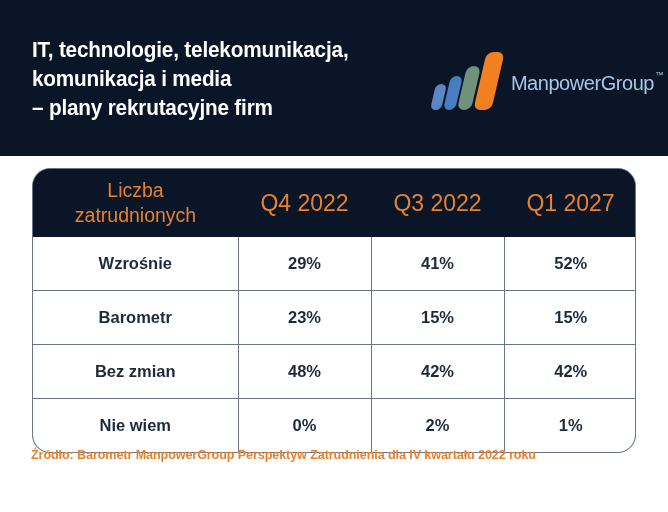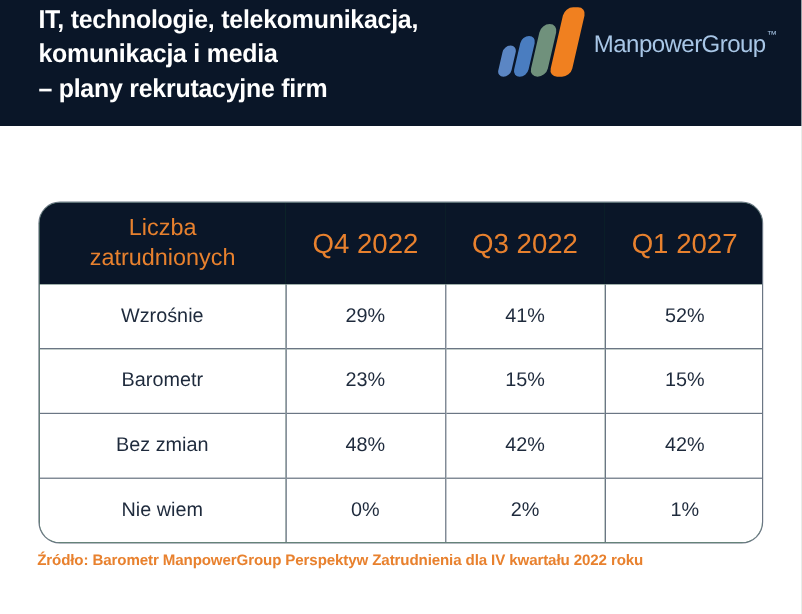--- a/index.html
+++ b/index.html
@@ -19,27 +19,27 @@
     height: 512px;
     background: #ffffff;
   }
 
   
   .header-band {
     position: absolute;
     left: 0;
     top: 0;
     width: 668px;
-    height: 105px;
+    height: 156px;
     background: #0A1628;
     display: flex;
-    align-items: flex-start;
+    align-items: center;
     justify-content: space-between;
     box-sizing: border-box;
-    padding: 0 24px 0 32px;
+    padding: 0 8px 0 32px;
   }
   .title-block {
     display: flex;
     flex-direction: column;
     justify-content: center;
     margin-top: 2px;
   }
   .title-line {
     color: #ffffff;
     font-size: 21.5px;
@@ -126,35 +126,36 @@
   table.data-table td {
     height: 51px;
     text-align: center;
     vertical-align: middle;
     font-size: 16.5px;
     color: #1E2A3C;
     border-top: 1px solid #6B7684;
     border-right: 1px solid #6B7684;
     background: #ffffff;
     font-family: "Liberation Sans", "DejaVu Sans", sans-serif;
+    font-weight: bold;
   }
   table.data-table td:last-child {
     border-right: none;
   }
   table.data-table tbody tr:first-child td {
     border-top: none;
   }
   col.c-label { width: 205px; }
   col.c-val   { width: 133px; }
 
   
   .footer-source {
     position: absolute;
     left: 31px;
-    top: 460px;
+    top: 448px;
     color: #E8812E;
     font-size: 12.6px;
     font-weight: bold;
     letter-spacing: -0.1px;
     white-space: nowrap;
     font-family: "Liberation Sans", "DejaVu Sans", sans-serif;
   }
 </style>
 </head>
 <body>

